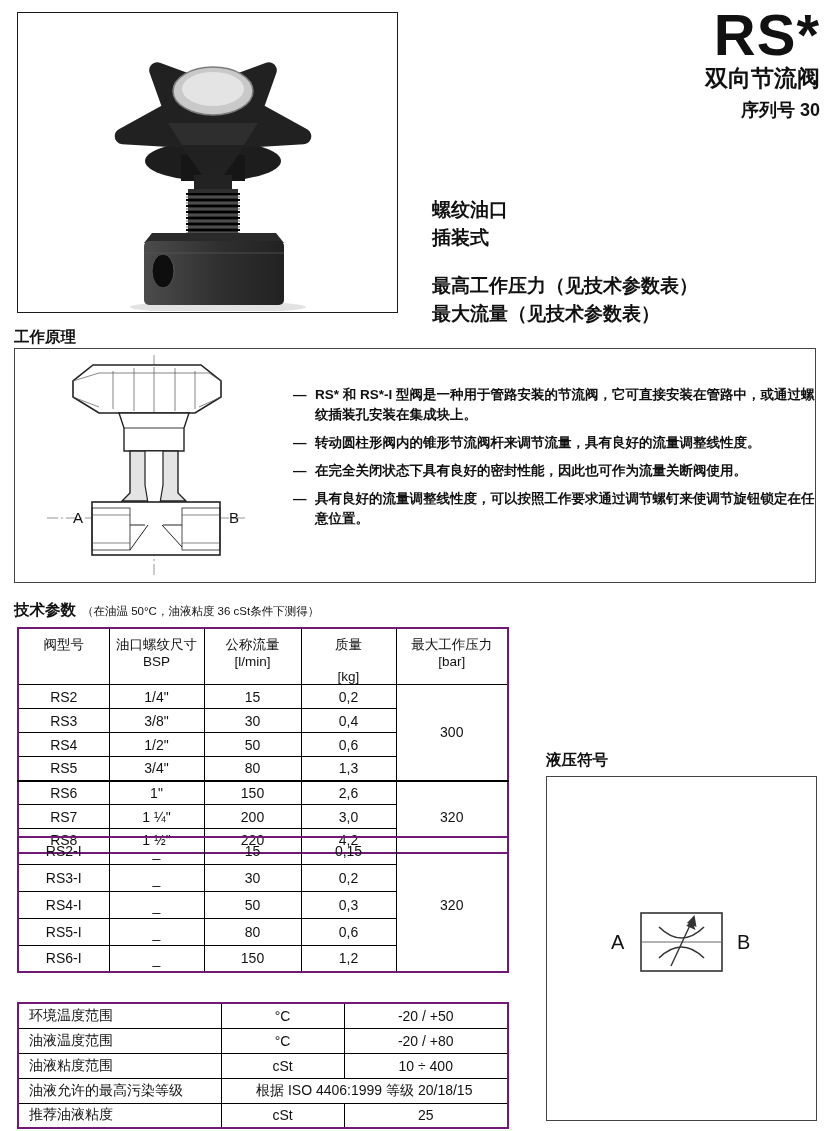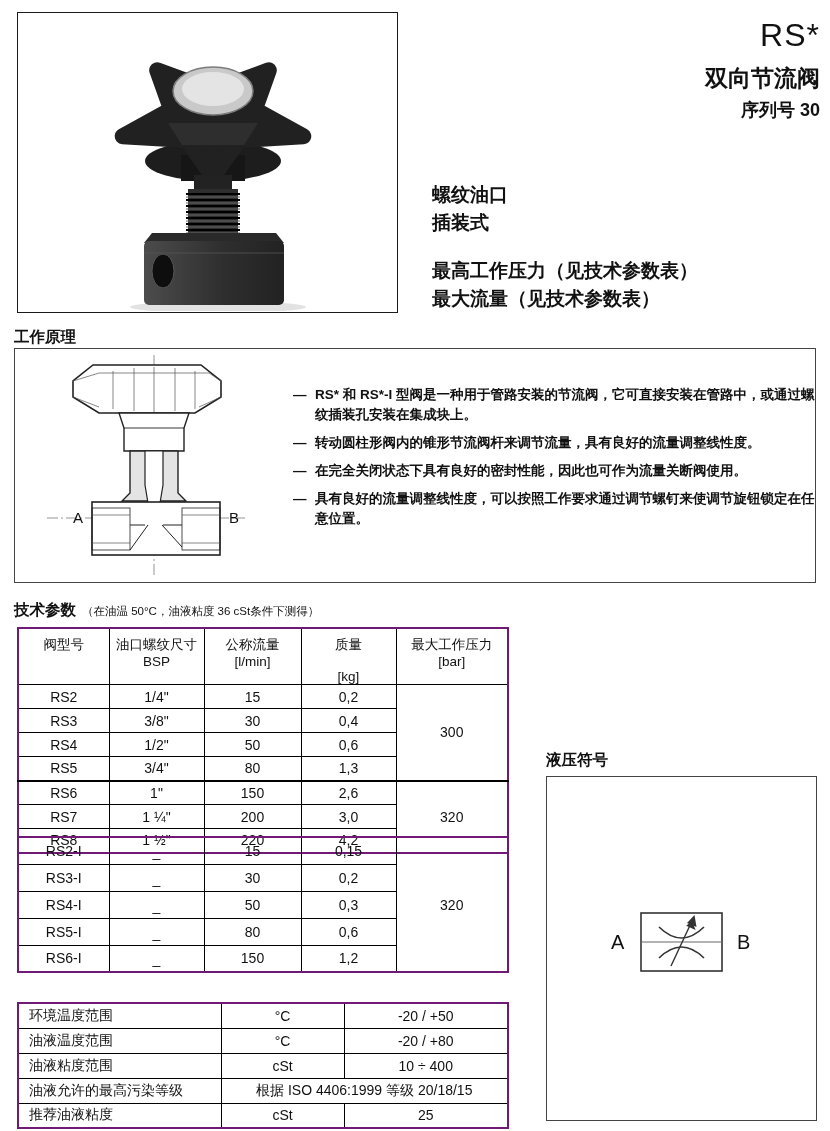--- a/index.html
+++ b/index.html
@@ -8,26 +8,26 @@
     position:relative; width:830px; height:1131px; background:#ffffff;
     font-family:"Liberation Sans", sans-serif; color:#111; overflow:hidden;
   }
   .abs { position:absolute; }
 
   
   .photo-box { left:17px; top:12px; width:381px; height:301px; border:1.5px solid #1a1a1a; background:#fff; }
 
   
   .title-block { right:10px; top:12px; text-align:right; }
-  .model-title { font-size:32px; font-weight:normal; line-height:46px; letter-spacing:1px; }
+  .model-title { font-size:58px; font-weight:bold; line-height:46px; letter-spacing:1px; }
   .model-subtitle { font-size:23px; font-weight:bold; margin-top:5px;margin-left:16px; }
   .model-series { font-size:18px; font-weight:bold; margin-top:4px; }
 
   
-  .features { left:432px; top:181px; font-size:19px; font-weight:bold; line-height:28px; }
+  .features { left:432px; top:196px; font-size:19px; font-weight:bold; line-height:28px; }
   .features .gap { height:20px; }
 
   
   .sec-title { font-size:15.5px; font-weight:bold; }
   .sec-note { font-size:11.5px; font-weight:normal; margin-left:6px; }
 
   
   .wp-box { left:14px; top:348px; width:802px; height:235px; border:1px solid #444; background:#fff; }
   .wp-diagram { position:absolute; left:18px; top:4px; }
   .wp-bullets { position:absolute; left:278px; top:36px; width:525px; font-size:13.5px; font-weight:600; line-height:20px; }

